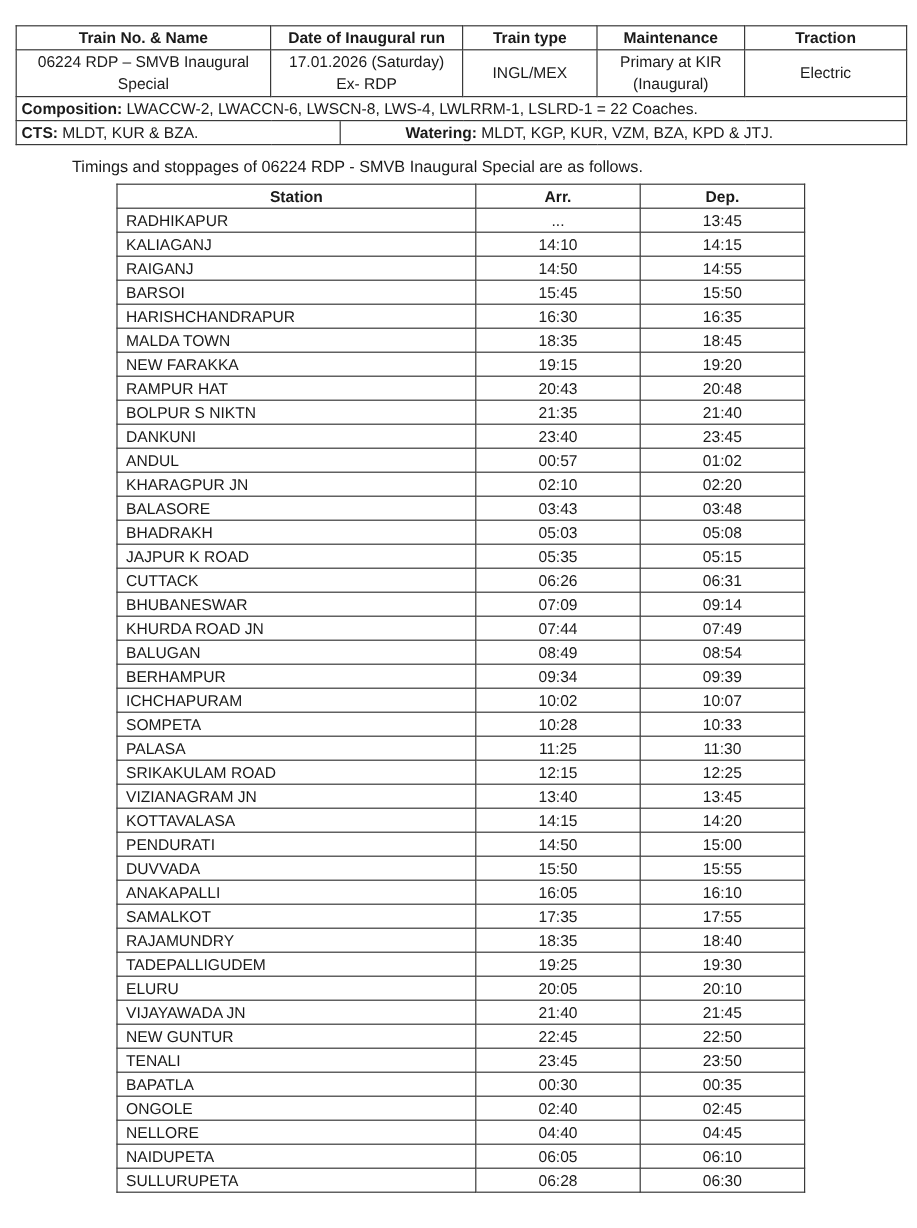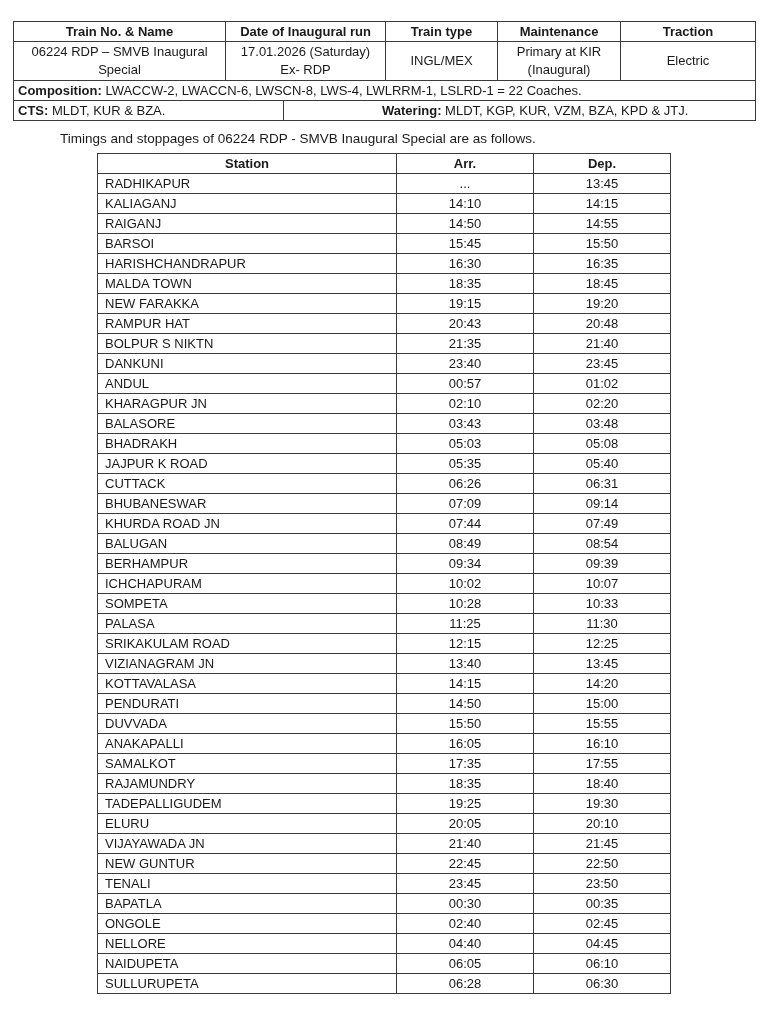--- a/index.html
+++ b/index.html
@@ -43,21 +43,20 @@
   .info-table .full-row td {
     text-align: left;
     height: 19px;
     padding-left: 4px;
   }
   .info-table b { font-weight: bold; }
 
   .split-row {
     display: flex;
     width: 100%;
-    gap: 44px;
   }
   .split-row .cts {
     width: 270px;
     border-right: 1px solid #3a3a3a;
     padding-left: 4px;
     box-sizing: border-box;
     height: 19px;
     line-height: 19px;
   }
   .split-row .watering {
@@ -243,21 +242,21 @@
         <td class="time">03:48</td>
       </tr>
       <tr>
         <td class="station">BHADRAKH</td>
         <td class="time">05:03</td>
         <td class="time">05:08</td>
       </tr>
       <tr>
         <td class="station">JAJPUR K ROAD</td>
         <td class="time">05:35</td>
-        <td class="time">05:40</td>
+        <td class="time">05:15</td>
       </tr>
       <tr>
         <td class="station">CUTTACK</td>
         <td class="time">06:26</td>
         <td class="time">06:31</td>
       </tr>
       <tr>
         <td class="station">BHUBANESWAR</td>
         <td class="time">07:09</td>
         <td class="time">09:14</td>

